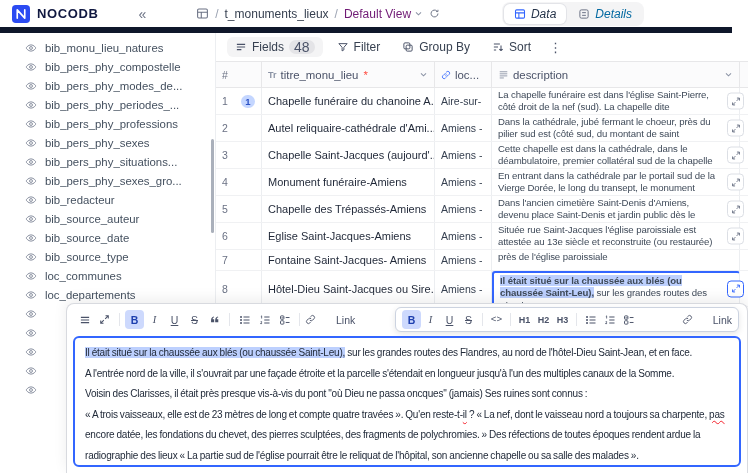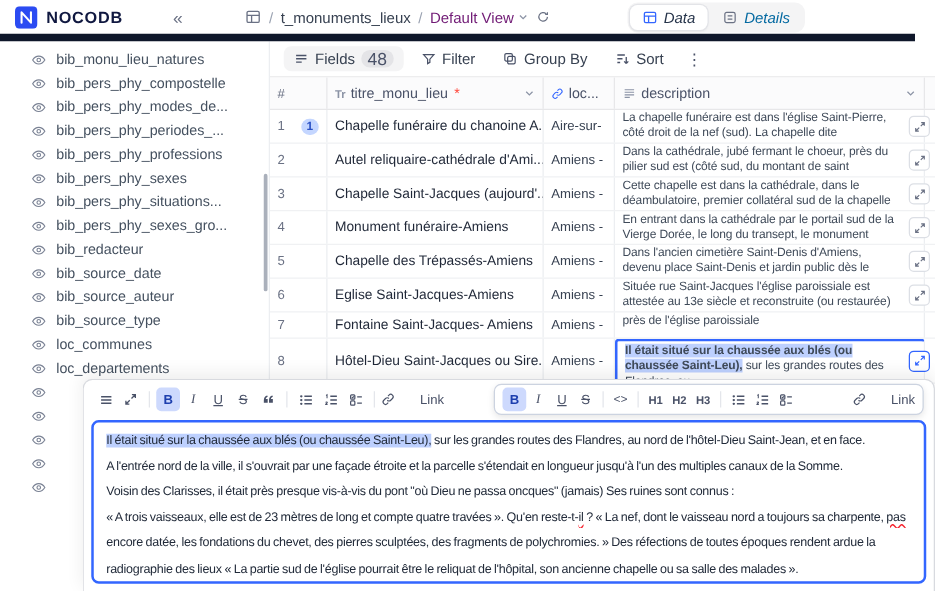--- a/index.html
+++ b/index.html
@@ -190,28 +190,28 @@
         <path d="M1.5 8S4 3.8 8 3.8 14.5 8 14.5 8 12 12.2 8 12.2 1.5 8 1.5 8z"></path>
         <circle cx="8" cy="8" r="1.9"></circle>
       </svg>
       <span>bib_redacteur</span>
     </div>
   <div class="side-item">
       <svg width="12" height="12" viewBox="0 0 16 16" fill="none" stroke="#7a8294" stroke-width="1.2">
         <path d="M1.5 8S4 3.8 8 3.8 14.5 8 14.5 8 12 12.2 8 12.2 1.5 8 1.5 8z"></path>
         <circle cx="8" cy="8" r="1.9"></circle>
       </svg>
+      <span>bib_source_auteur</span>
+    </div>
+  <div class="side-item">
+      <svg width="12" height="12" viewBox="0 0 16 16" fill="none" stroke="#7a8294" stroke-width="1.2">
+        <path d="M1.5 8S4 3.8 8 3.8 14.5 8 14.5 8 12 12.2 8 12.2 1.5 8 1.5 8z"></path>
+        <circle cx="8" cy="8" r="1.9"></circle>
+      </svg>
       <span>bib_source_date</span>
-    </div>
-  <div class="side-item">
-      <svg width="12" height="12" viewBox="0 0 16 16" fill="none" stroke="#7a8294" stroke-width="1.2">
-        <path d="M1.5 8S4 3.8 8 3.8 14.5 8 14.5 8 12 12.2 8 12.2 1.5 8 1.5 8z"></path>
-        <circle cx="8" cy="8" r="1.9"></circle>
-      </svg>
-      <span>bib_source_auteur</span>
     </div>
   <div class="side-item">
       <svg width="12" height="12" viewBox="0 0 16 16" fill="none" stroke="#7a8294" stroke-width="1.2">
         <path d="M1.5 8S4 3.8 8 3.8 14.5 8 14.5 8 12 12.2 8 12.2 1.5 8 1.5 8z"></path>
         <circle cx="8" cy="8" r="1.9"></circle>
       </svg>
       <span>bib_source_type</span>
     </div>
   <div class="side-item">
       <svg width="12" height="12" viewBox="0 0 16 16" fill="none" stroke="#7a8294" stroke-width="1.2">

